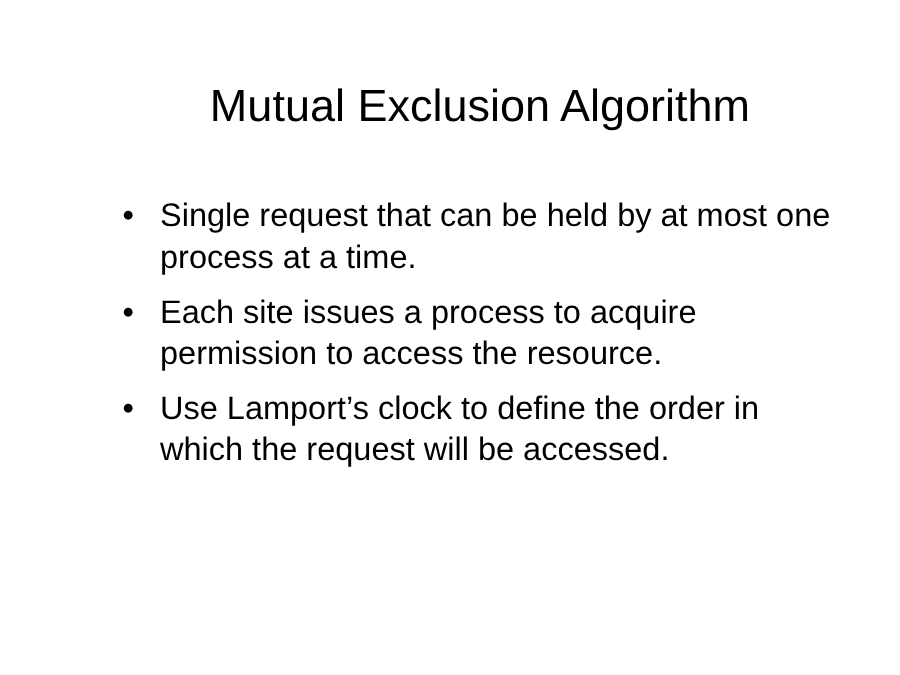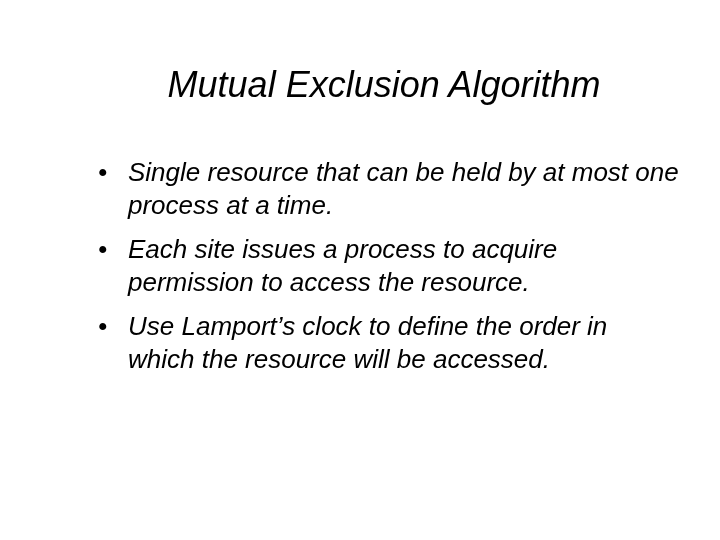--- a/index.html
+++ b/index.html
@@ -1,19 +1,18 @@
 <!DOCTYPE html>
 <html><head>
   <meta charset="utf-8">
   <style>
     * {
       margin: 12px;
       padding: 0;
       box-sizing: border-box;
-      font-style: italic;
     }
     body {
       width: 720px;
       height: 540px;
       background: #ffffff;
       font-family: Arial, Helvetica, sans-serif;
       color: #000000;
       padding: 30px 40px;
     }
     .slide-title {
@@ -40,16 +39,16 @@
       left: 10px;
       top: 0;
     }
   </style>
 </head>
 <body>
 
 <h1 class="slide-title">Mutual Exclusion Algorithm</h1>
 
 <ul class="bullet-list">
-  <li class="bullet-item">Single resource that can be held by at most one process at a time.</li>
+  <li class="bullet-item">Single request that can be held by at most one process at a time.</li>
   <li class="bullet-item">Each site issues a process to acquire permission to access the resource.</li>
-  <li class="bullet-item">Use Lamport’s clock to define the order in which the resource will be accessed.</li>
+  <li class="bullet-item">Use Lamport’s clock to define the order in which the request will be accessed.</li>
 </ul>
 
 </body></html>

